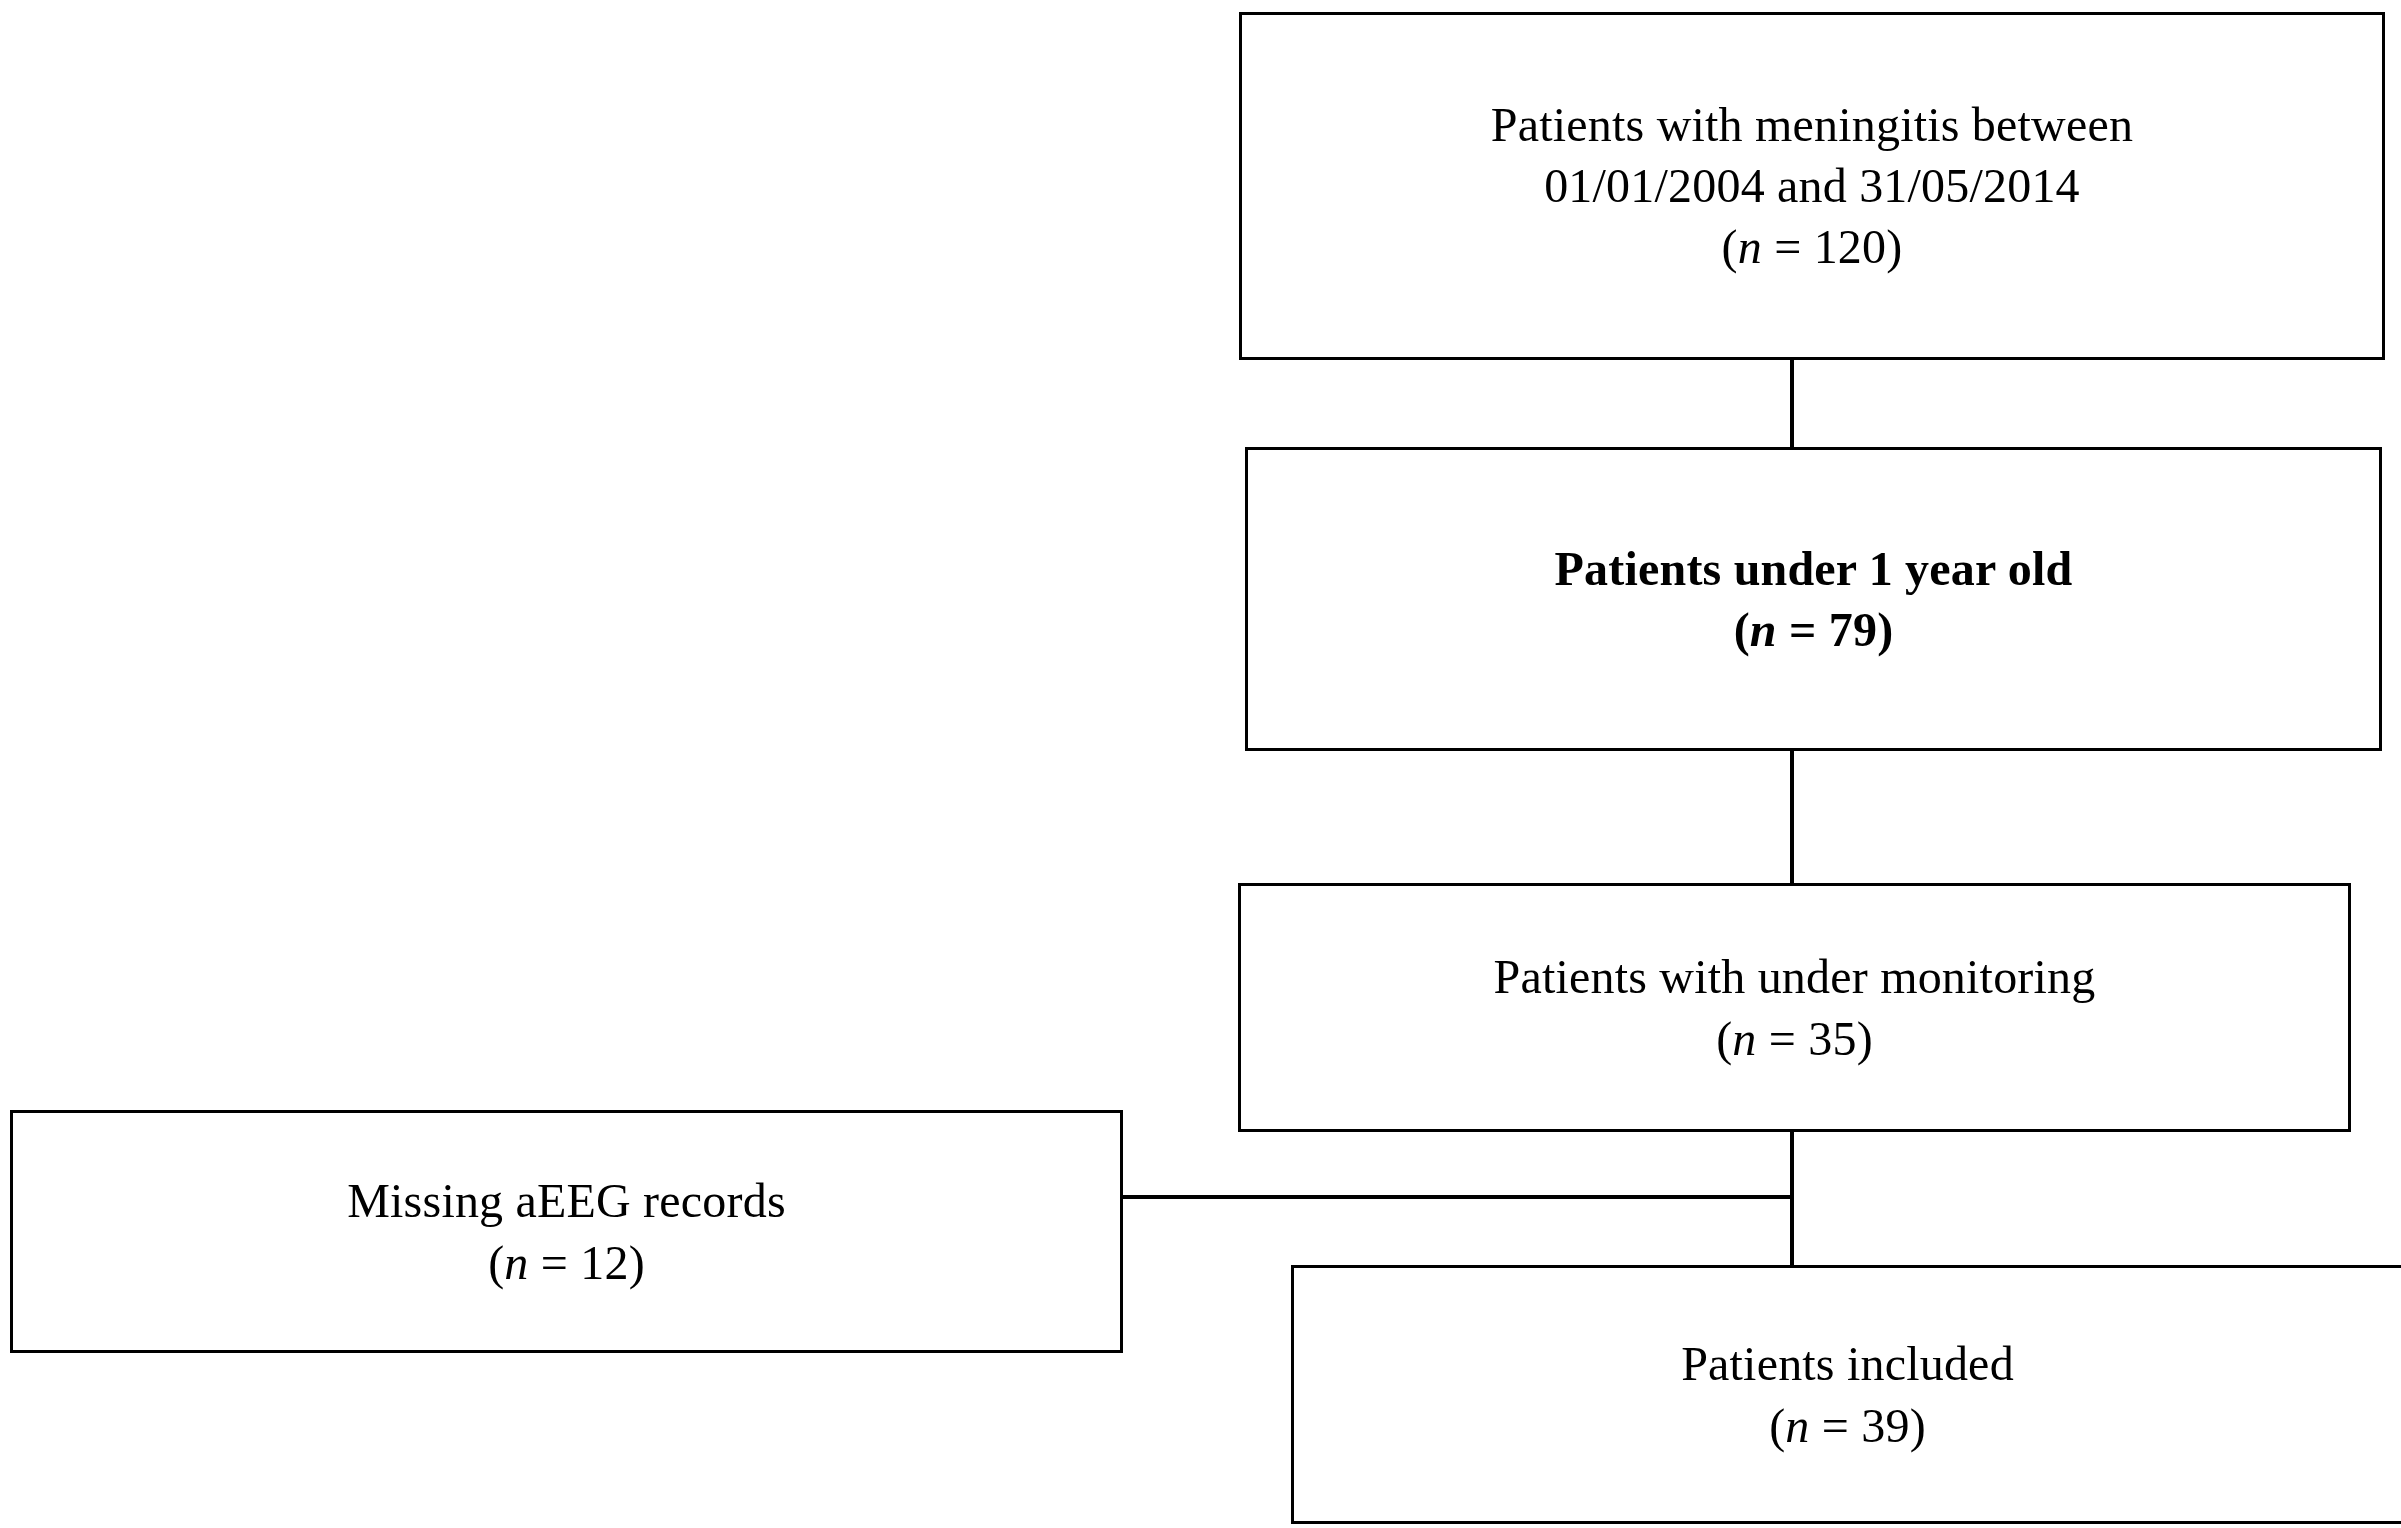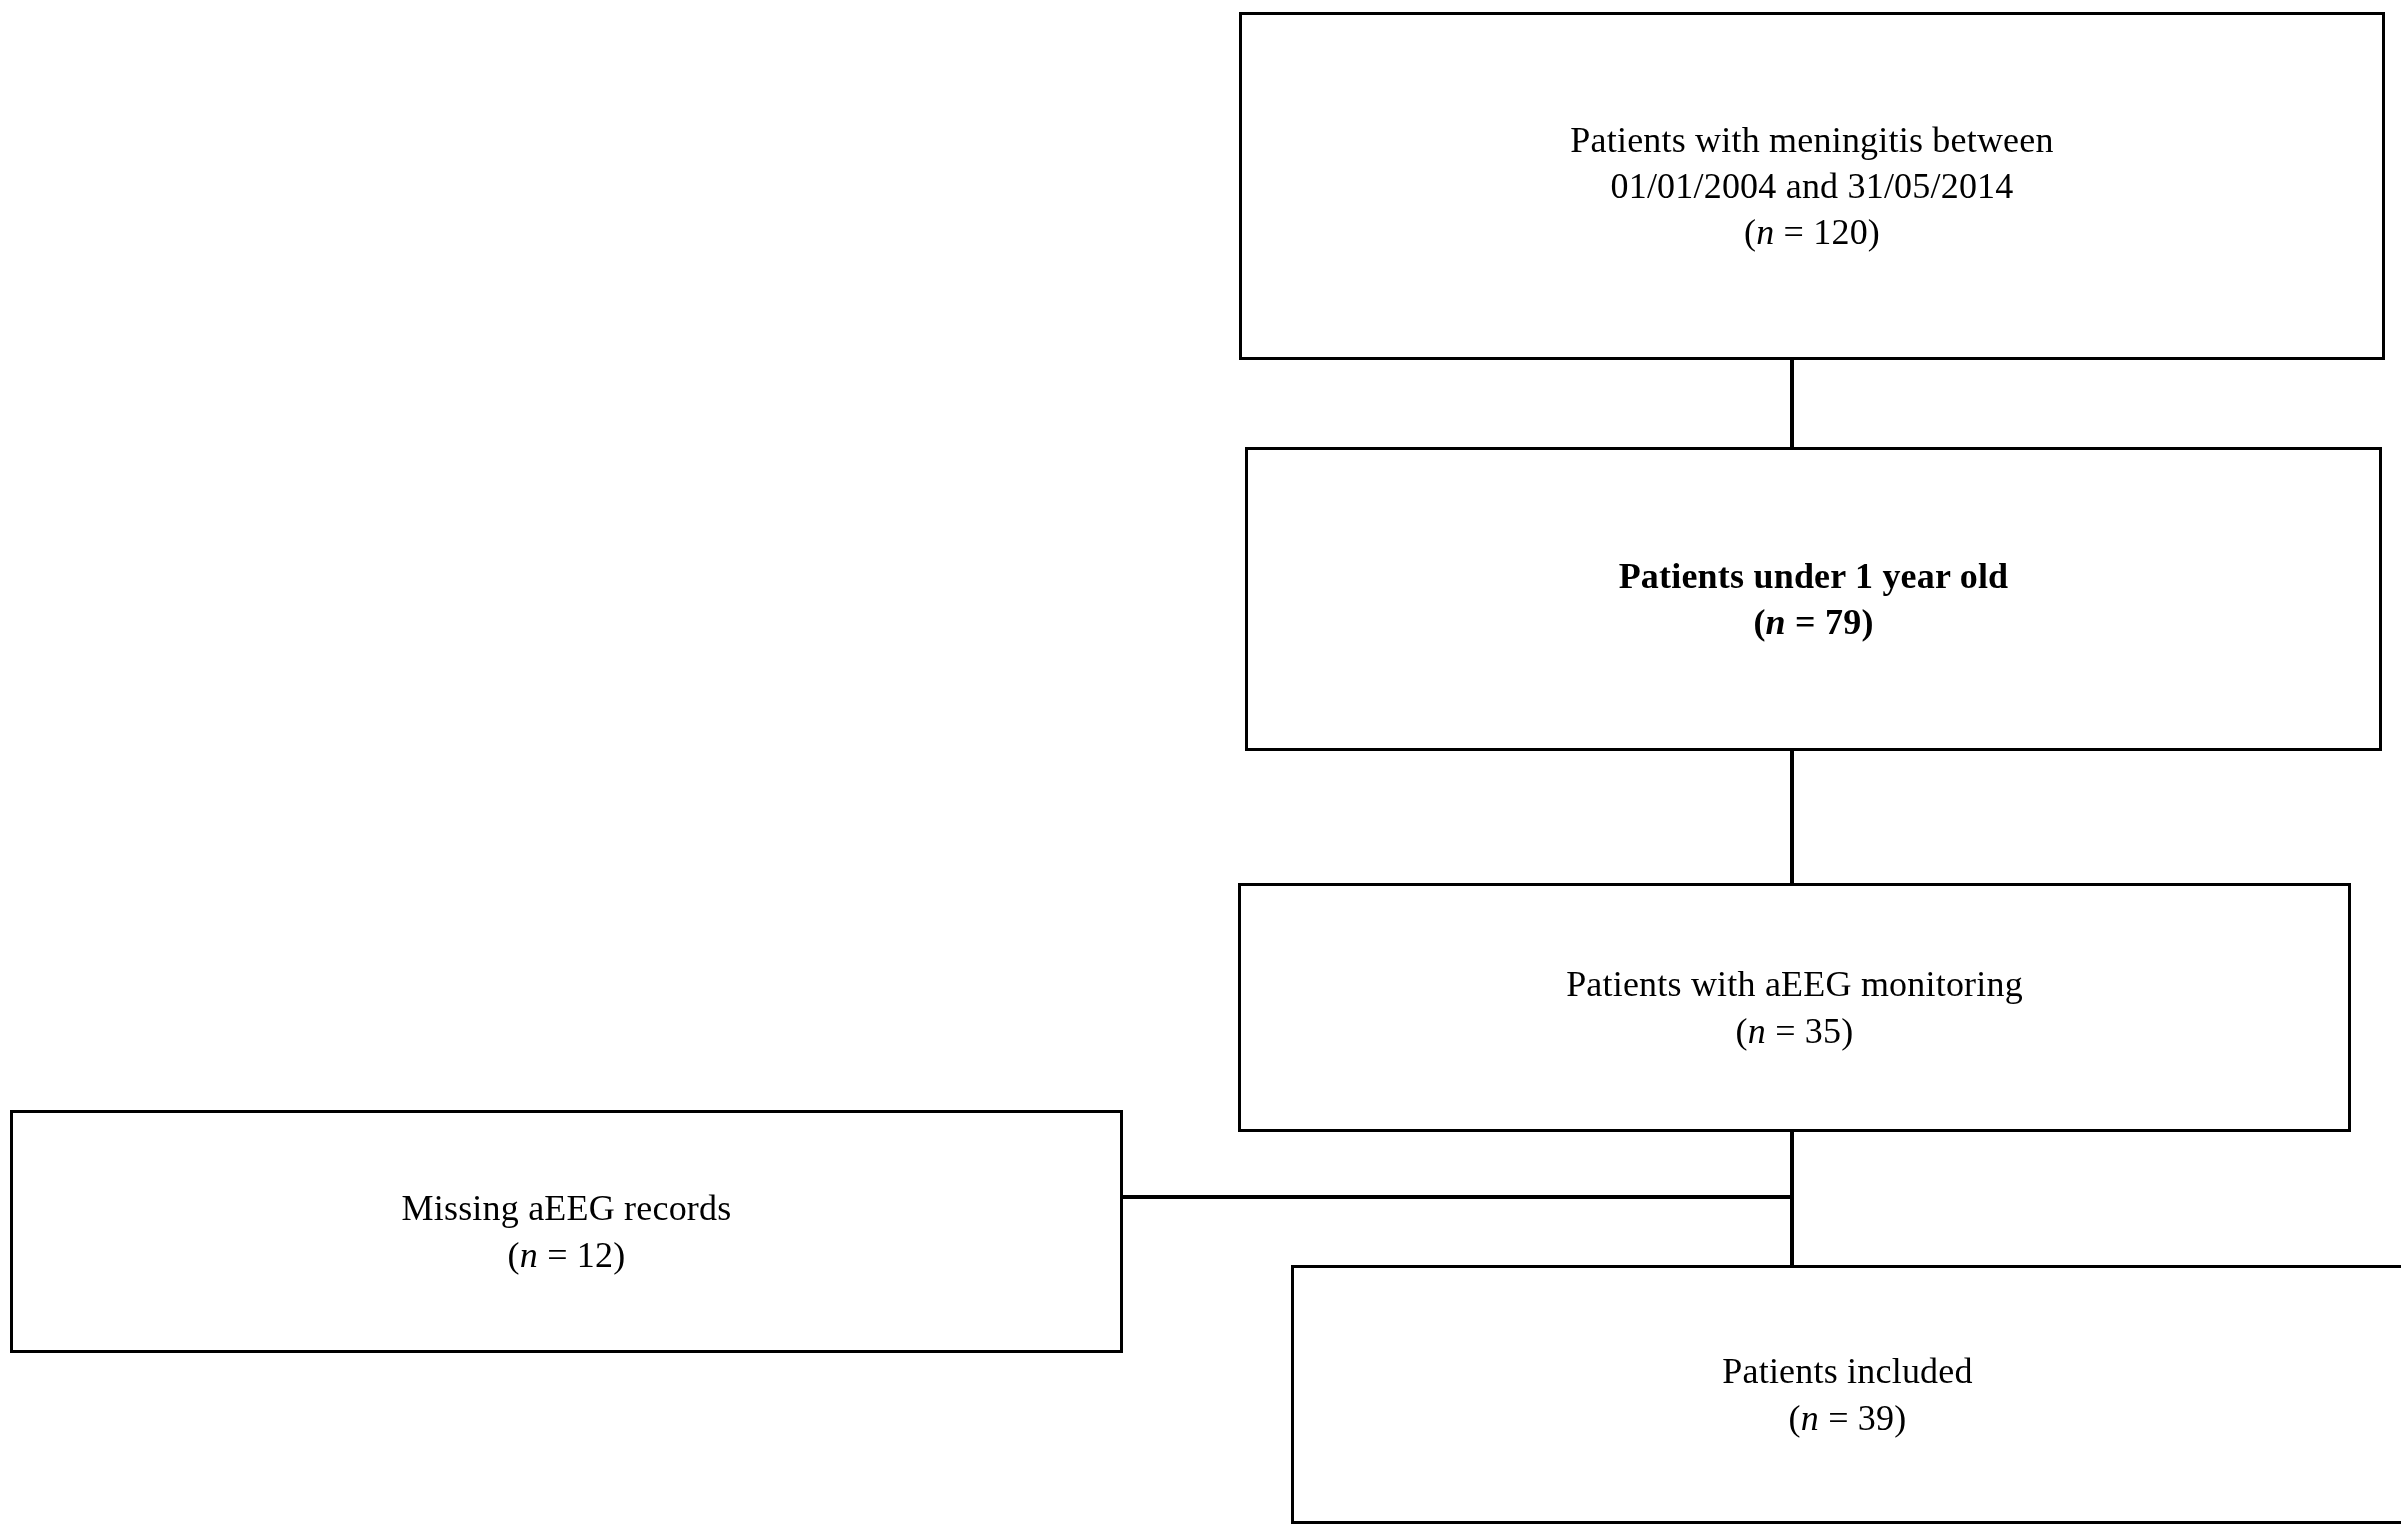--- a/index.html
+++ b/index.html
@@ -23,21 +23,21 @@
     position: absolute;
     box-sizing: border-box;
     border: 3.9px solid #000000;
     background: #ffffff;
     display: flex;
     flex-direction: column;
     align-items: center;
     justify-content: center;
     text-align: center;
     line-height: 1.28;
-    font-size: 36px;
+    font-size: 48px;
     letter-spacing: 0.2px;
   }
   .flow-box .line {
     display: block;
     white-space: nowrap;
   }
   .flow-box .count {
     display: block;
     white-space: nowrap;
   }
@@ -82,21 +82,21 @@
   <div class="connector-v" id="conn-1-2"></div>
 
   <div class="flow-box" id="box-under-one">
     <span class="line">Patients under 1 year old</span>
     <span class="count"><span>(</span><span class="n-italic">n</span><span> = </span><span>79</span><span>)</span></span>
   </div>
 
   <div class="connector-v" id="conn-2-3"></div>
 
   <div class="flow-box" id="box-aeeg">
-    <span class="line">Patients with aEEG monitoring</span>
+    <span class="line">Patients with under monitoring</span>
     <span class="count"><span>(</span><span class="n-italic">n</span><span> = </span><span>35</span><span>)</span></span>
   </div>
 
   <div class="connector-v" id="conn-3-4"></div>
 
   <div class="connector-h" id="conn-missing"></div>
 
   <div class="flow-box" id="box-missing">
     <span class="line">Missing aEEG records</span>
     <span class="count"><span>(</span><span class="n-italic">n</span><span> = </span><span>12</span><span>)</span></span>

